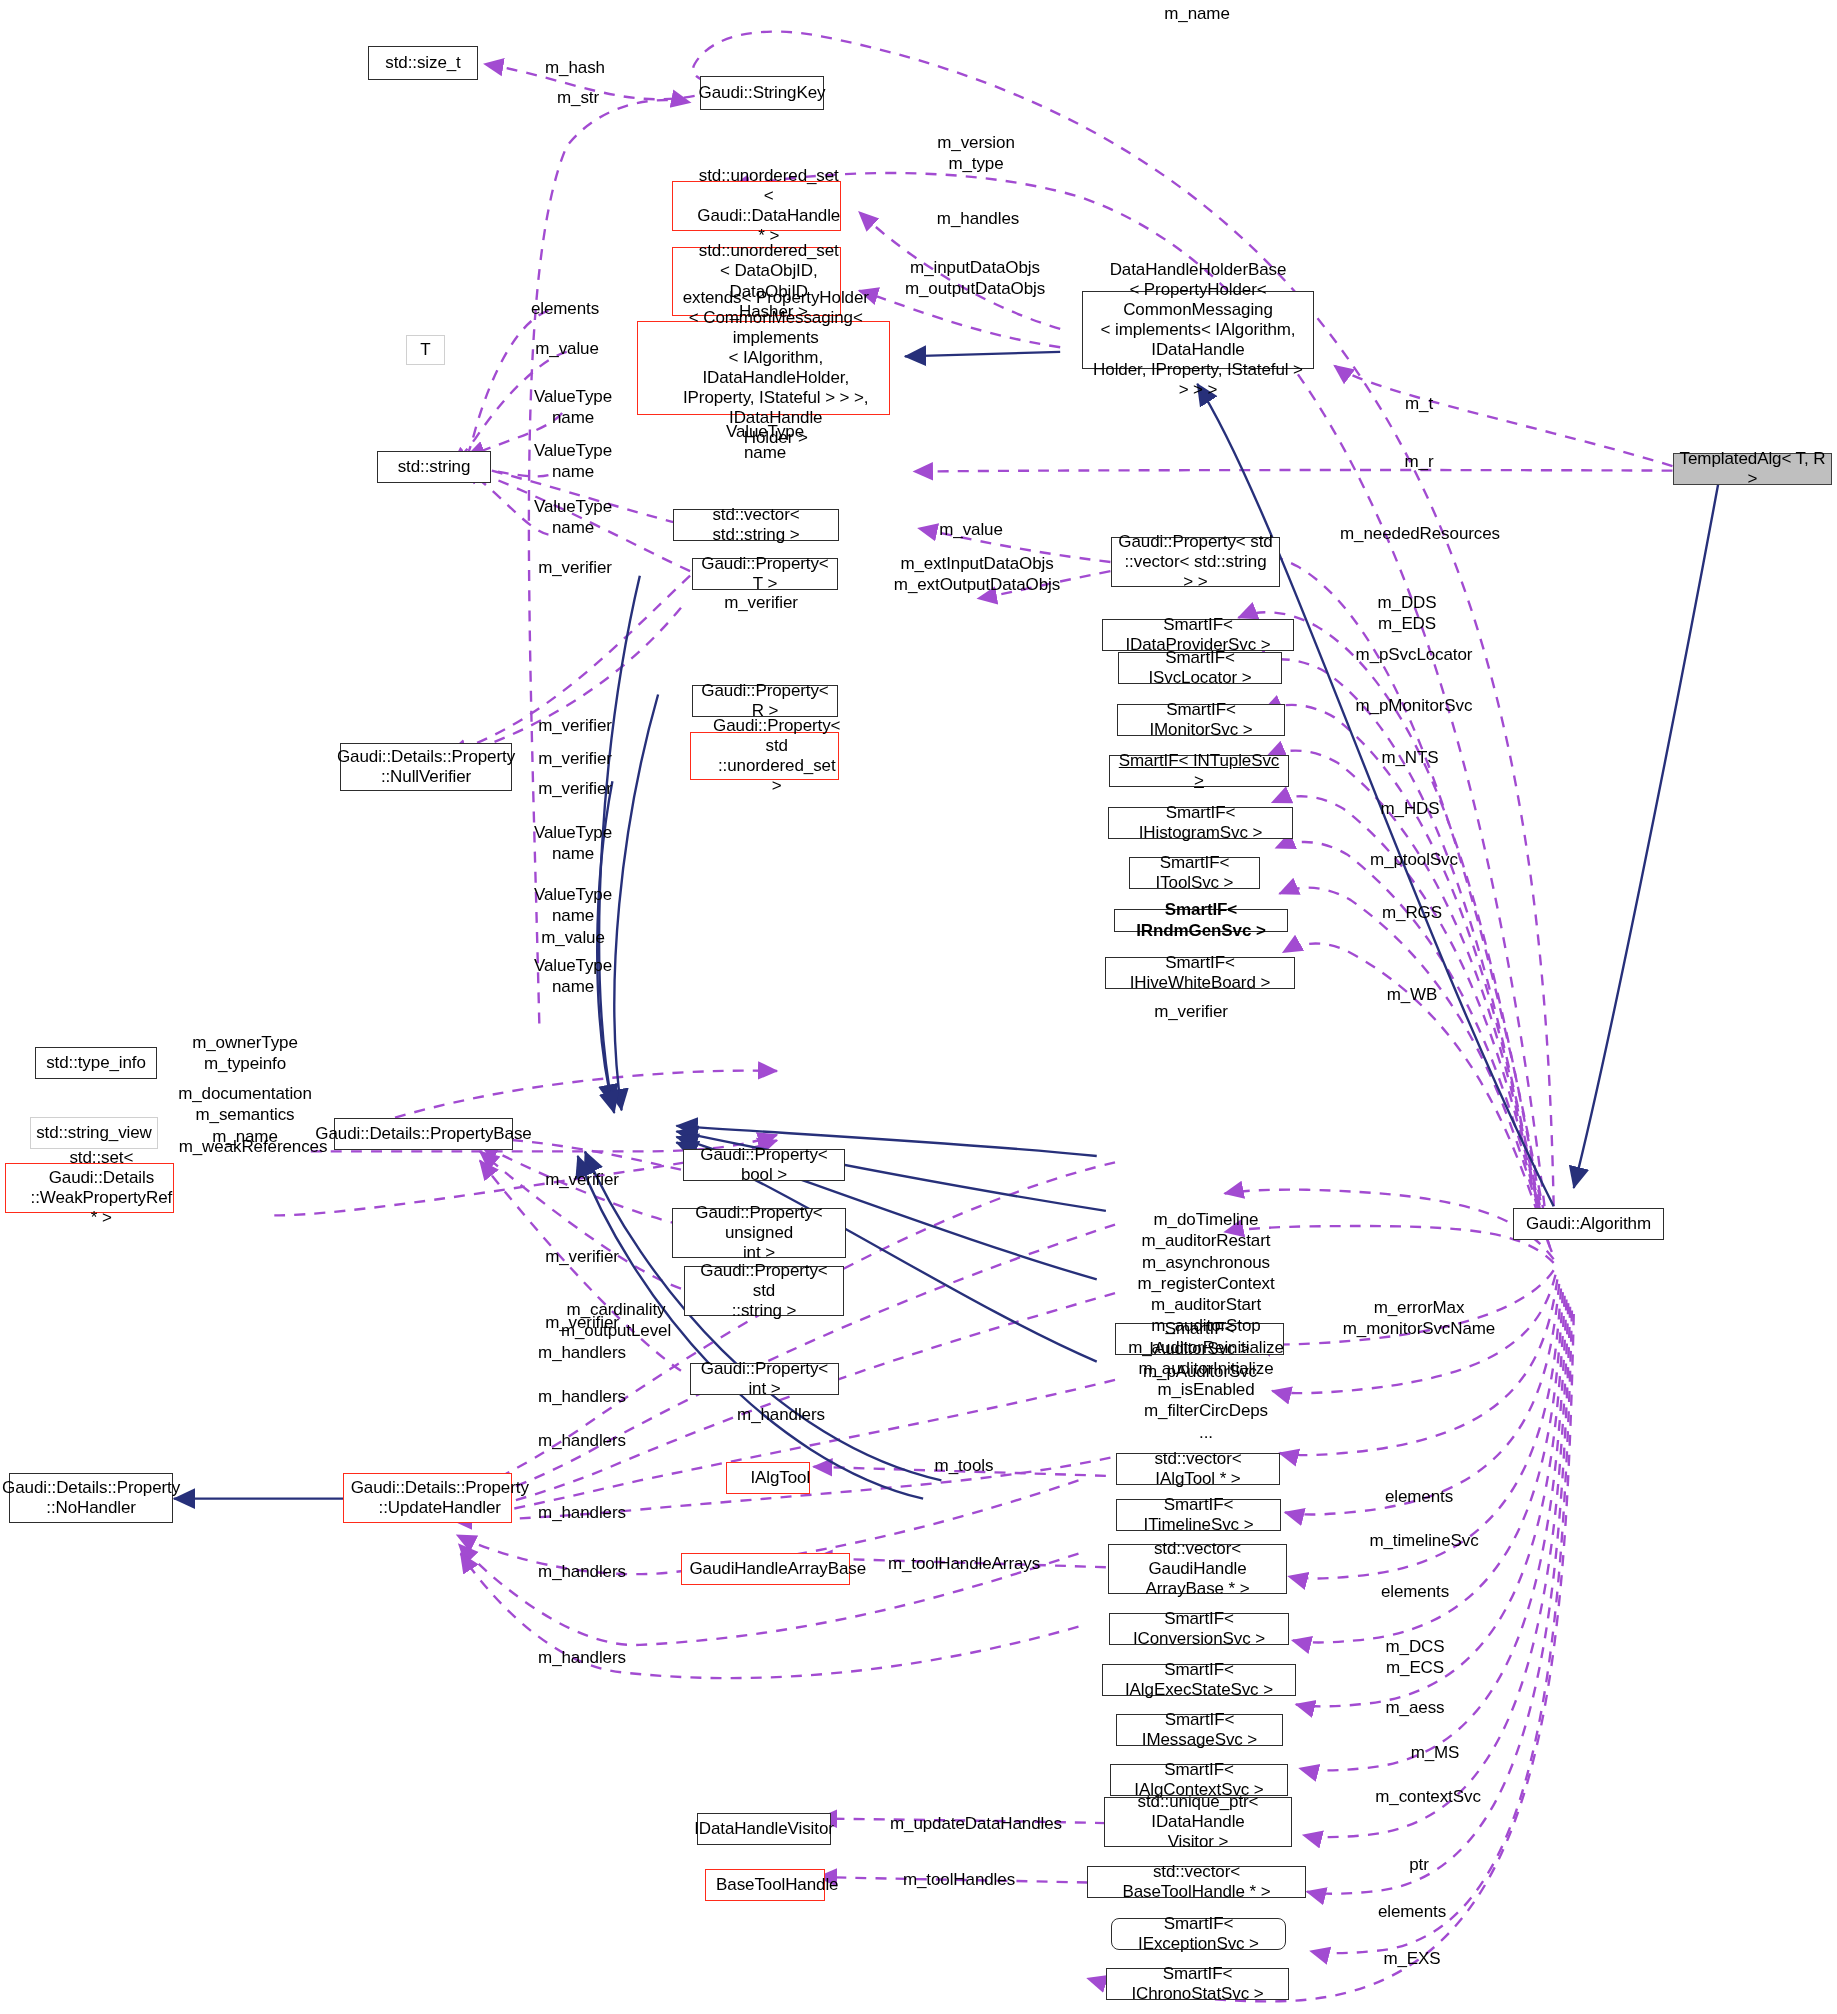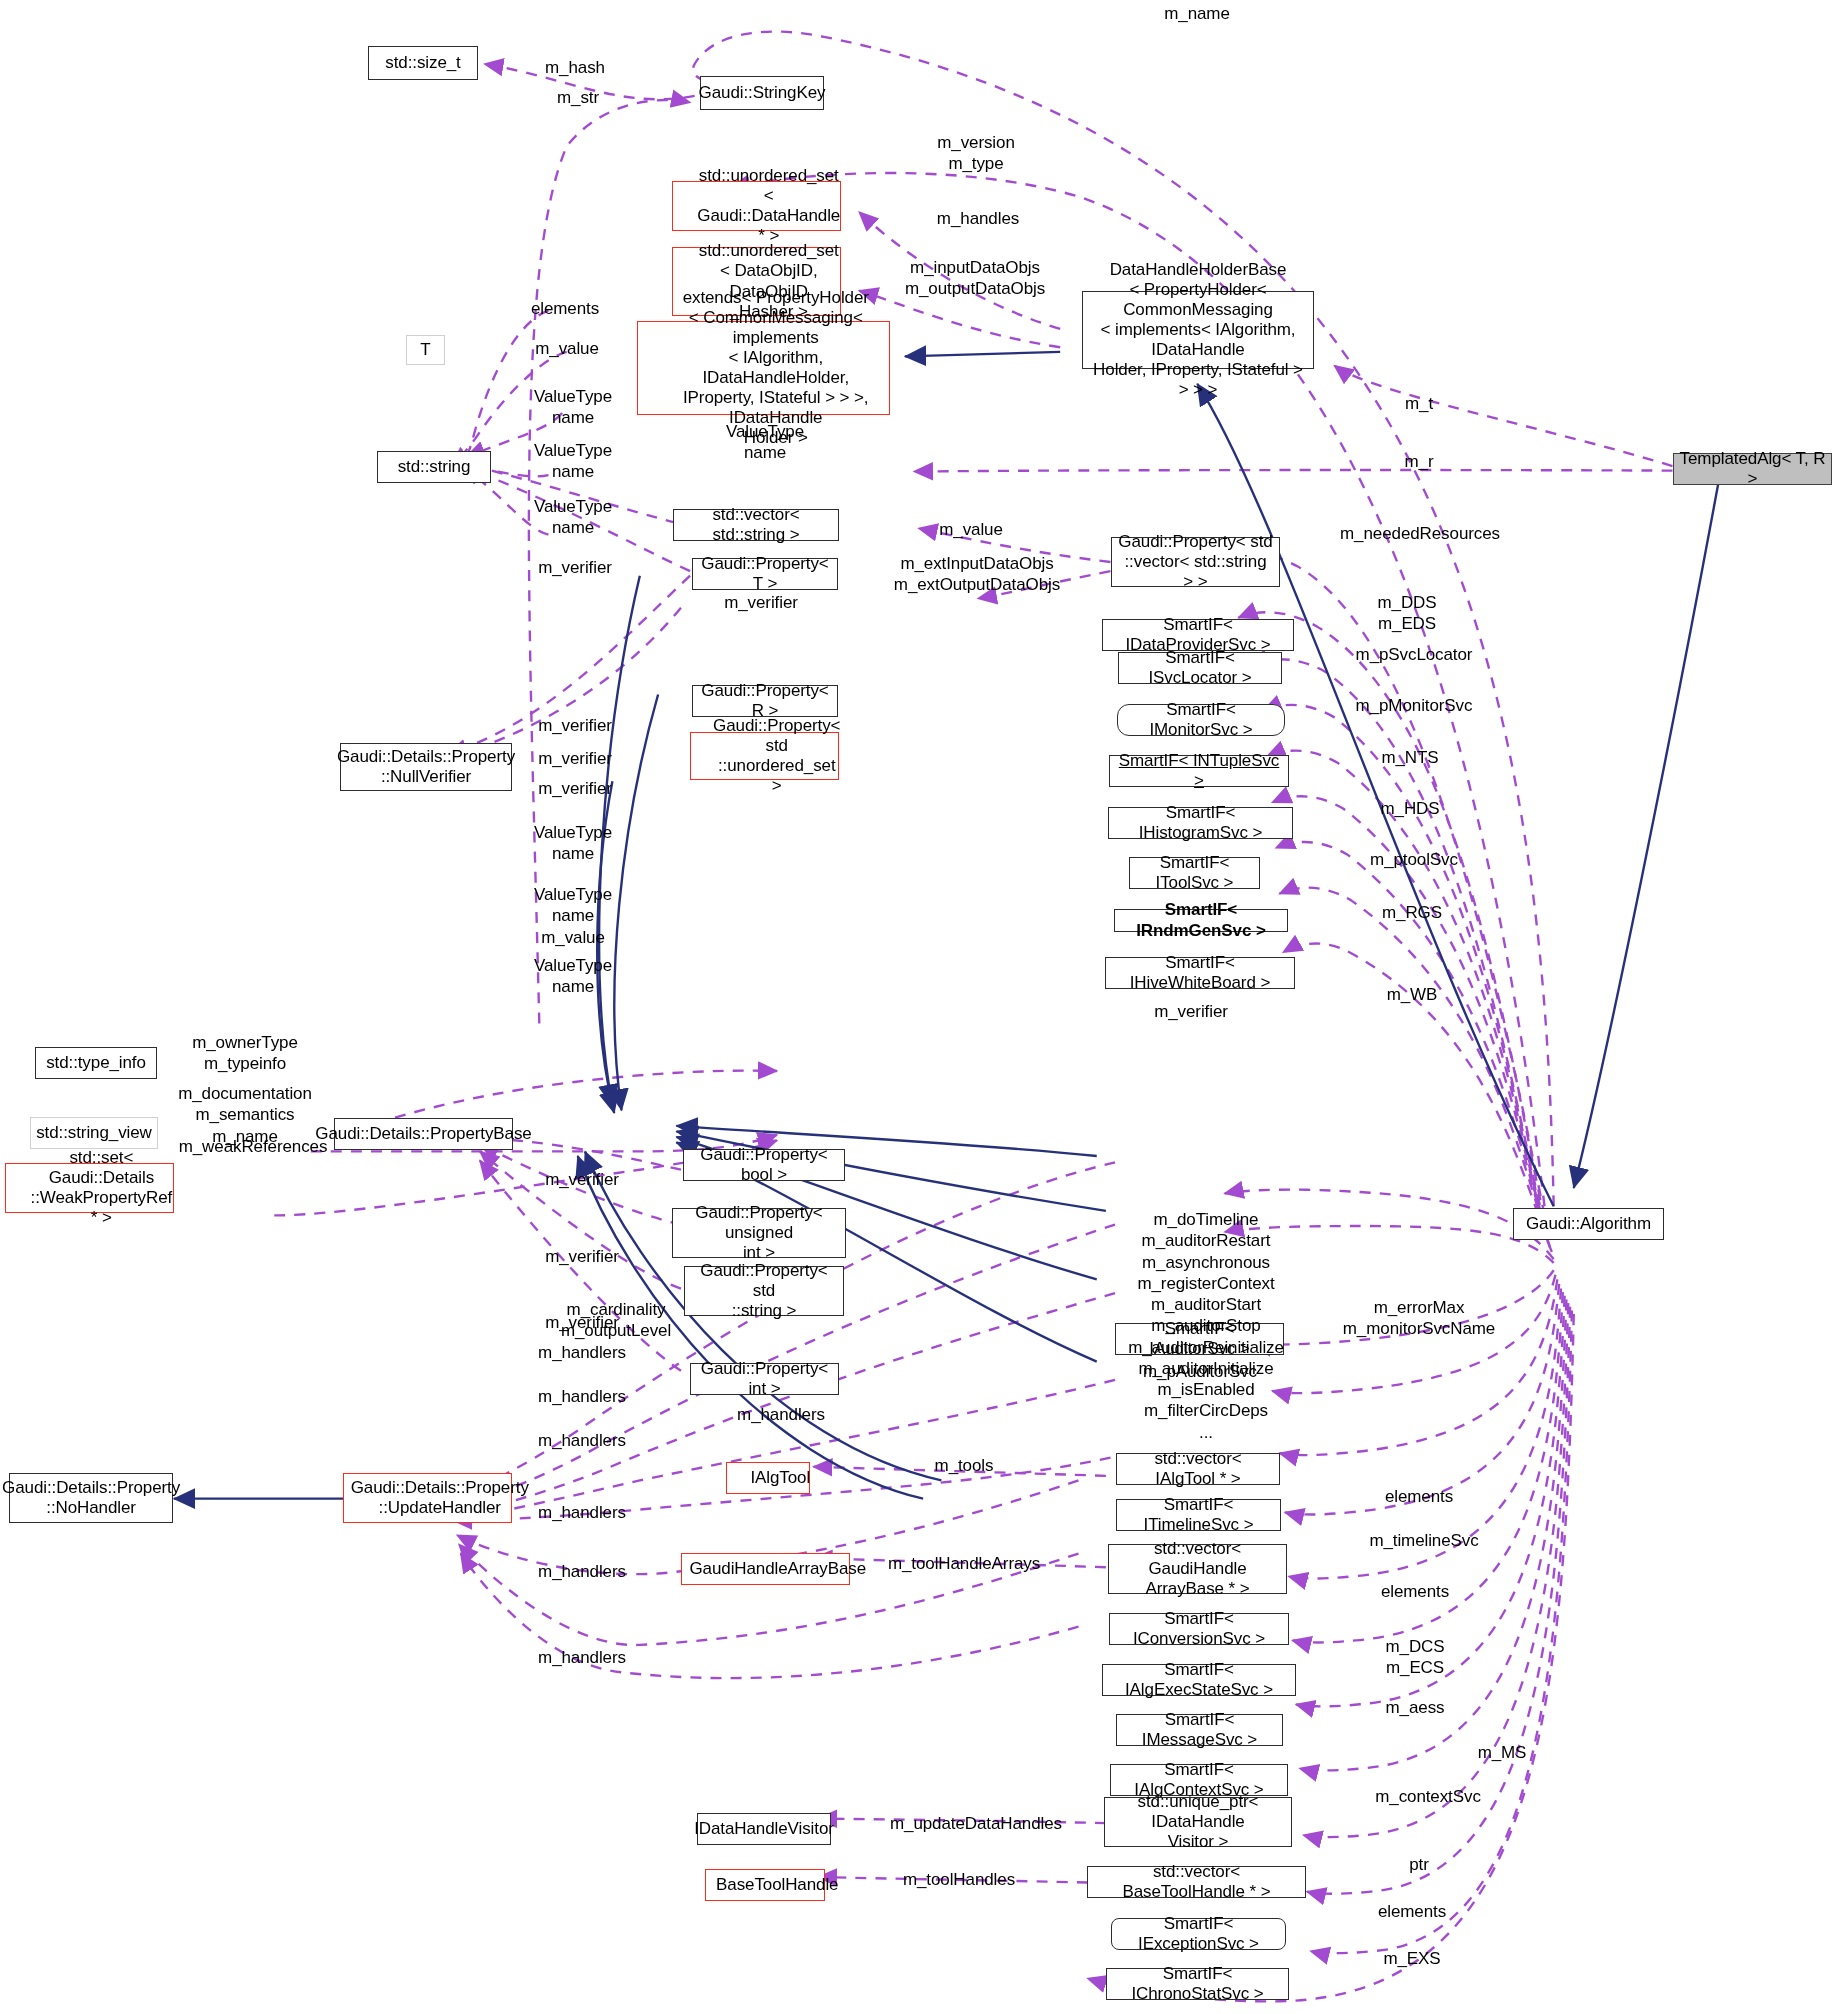--- a/index.html
+++ b/index.html
@@ -228,21 +228,21 @@
   <div class="node" style="left:340px; top:743px; width:172px; height:48px;"><span>Gaudi::Details::Property
 ::NullVerifier</span></div>
 
   <div class="node" style="left:1111px; top:537px; width:169px; height:50px;"><span>Gaudi::Property&lt; std
 ::vector&lt; std::string &gt; &gt;</span></div>
 
   <div class="node" style="left:1102px; top:599px; width:192px; height:32px;margin-top:20px;"><span>SmartIF&lt; IDataProviderSvc &gt;</span></div>
 
   <div class="node" style="left:1118px; top:652px; width:164px; height:32px;"><span>SmartIF&lt; ISvcLocator &gt;</span></div>
 
-  <div class="node" style="left:1117px; top:704px; width:168px; height:32px;border-radius:12px;"><span>SmartIF&lt; IMonitorSvc &gt;</span></div>
+  <div class="node" style="left:1117px; top:704px; width:168px; height:32px;"><span>SmartIF&lt; IMonitorSvc &gt;</span></div>
 
   <div class="node" style="left:1109px; top:755px; width:180px; height:32px;text-decoration:underline;"><span>SmartIF&lt; INTupleSvc &gt;</span></div>
 
   <div class="node" style="left:1108px; top:807px; width:185px; height:32px;"><span>SmartIF&lt; IHistogramSvc &gt;</span></div>
 
   <div class="node" style="left:1129px; top:857px; width:131px; height:32px;"><span>SmartIF&lt; IToolSvc &gt;</span></div>
 
   <div class="node" style="left:1114px; top:909px; width:174px; height:23px;font-weight:bold;"><span>SmartIF&lt; IRndmGenSvc &gt;</span></div>
 
   <div class="node" style="left:1105px; top:957px; width:190px; height:32px;"><span>SmartIF&lt; IHiveWhiteBoard &gt;</span></div>
@@ -389,21 +389,21 @@
   <div class="edge-label" style="left:582px; top:1647px;"><span>m_handlers</span></div>
   <div class="edge-label" style="left:781px; top:1404px;"><span>m_handlers</span></div>
   <div class="edge-label" style="left:964px; top:1455px;"><span>m_tools</span></div>
   <div class="edge-label" style="left:1419px; top:1486px;"><span>elements</span></div>
   <div class="edge-label" style="left:1424px; top:1530px;"><span>m_timelineSvc</span></div>
   <div class="edge-label" style="left:964px; top:1553px;"><span>m_toolHandleArrays</span></div>
   <div class="edge-label" style="left:1415px; top:1581px;"><span>elements</span></div>
   <div class="edge-label" style="left:1415px; top:1636px;"><span>m_DCS
 m_ECS</span></div>
   <div class="edge-label" style="left:1415px; top:1697px;"><span>m_aess</span></div>
-  <div class="edge-label" style="left:1502px; top:1742px;"><span>m_MS</span></div>
+  <div class="edge-label" style="left:1435px; top:1742px;"><span>m_MS</span></div>
   <div class="edge-label" style="left:1428px; top:1786px;"><span>m_contextSvc</span></div>
   <div class="edge-label" style="left:976px; top:1813px;"><span>m_updateDataHandles</span></div>
   <div class="edge-label" style="left:1419px; top:1854px;"><span>ptr</span></div>
   <div class="edge-label" style="left:959px; top:1869px;"><span>m_toolHandles</span></div>
   <div class="edge-label" style="left:1412px; top:1901px;"><span>elements</span></div>
   <div class="edge-label" style="left:1412px; top:1948px;"><span>m_EXS</span></div>
 
 </div>
 
 

